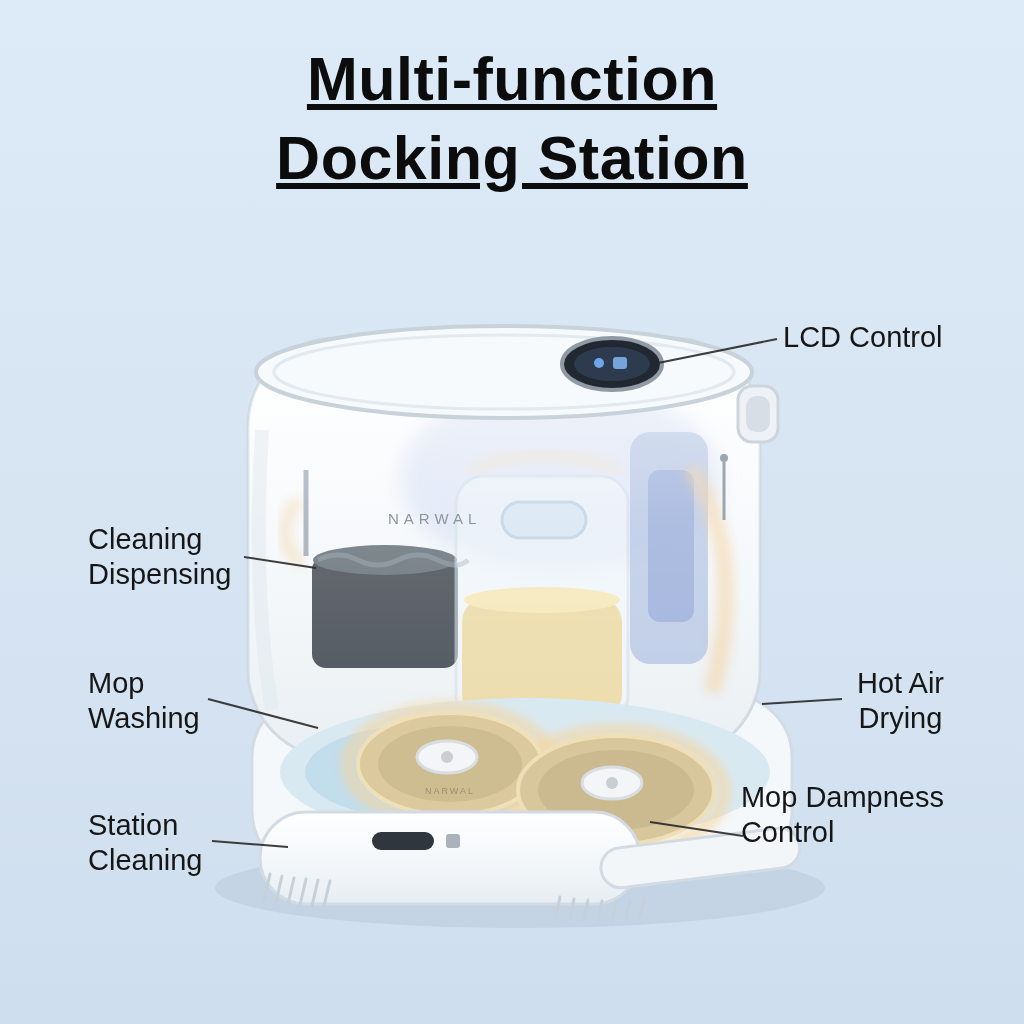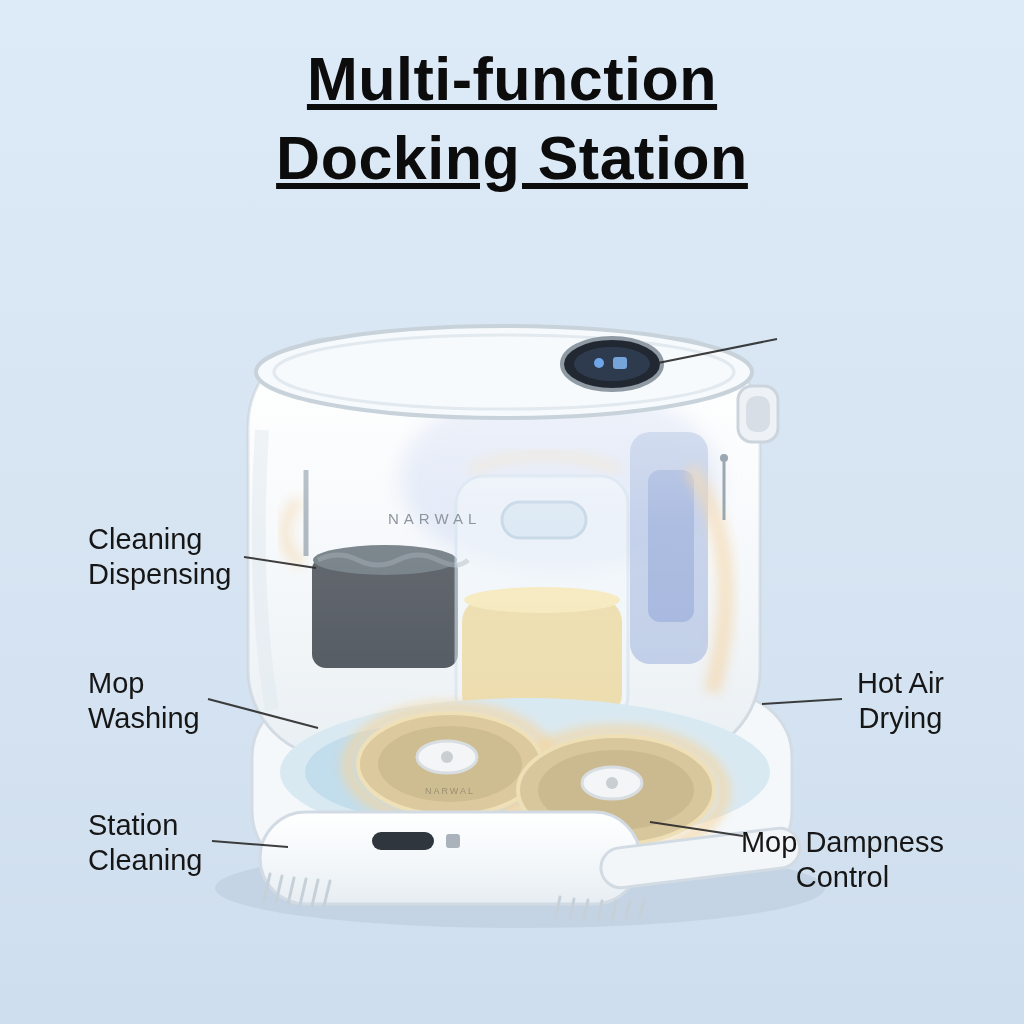--- a/index.html
+++ b/index.html
@@ -16,21 +16,21 @@
   }
   .callout{
     position:absolute;font-size:29px;line-height:1.22;font-weight:500;
     color:#161616;white-space:pre-line;
   }
   .c-lcd{left:783px;top:320px;}
   .c-solution{left:88px;top:522px;}
   .c-mop{left:88px;top:666px;}
   .c-station{left:88px;top:808px;}
   .c-hotair{right:80px;top:666px;text-align:center;}
-  .c-dampness{right:80px;top:825px;text-align:center;}
+  .c-dampness{right:80px;top:780px;text-align:left;}
 </style>
 </head>
 <body>
 
 <div class="poster">
 
   <svg class="scene" viewBox="0 0 1024 1024" xmlns="http://www.w3.org/2000/svg">
     <defs>
       <linearGradient id="bodyGrad" x1="0" y1="0" x2="0" y2="1">
         <stop offset="0" stop-color="#ffffff"></stop>
@@ -176,20 +176,21 @@
       <line x1="208" y1="699" x2="318" y2="728"></line>
       <line x1="212" y1="841" x2="288" y2="847"></line>
       <line x1="842" y1="699" x2="762" y2="704"></line>
       <line x1="743" y1="836" x2="650" y2="822"></line>
     </g>
   </svg>
 
   <h1 class="title">Multi-function
 Docking Station</h1>
 
+  <div class="callout c-lcd">LCD Control</div>
   <div class="callout c-solution">Cleaning
 Dispensing</div>
   <div class="callout c-station">Station
 Cleaning</div>
   <div class="callout c-mop">Mop
 Washing</div>
   <div class="callout c-hotair">Hot Air
 Drying</div>
   <div class="callout c-dampness">Mop Dampness
 Control</div>

